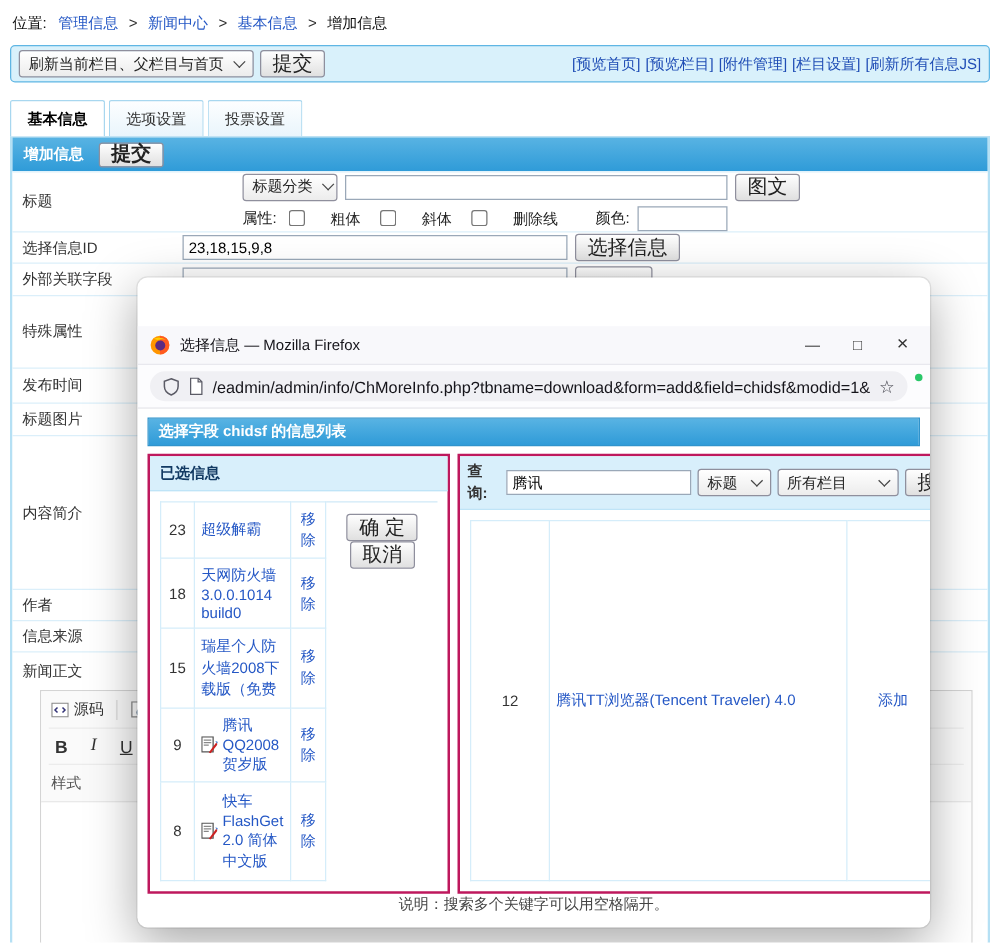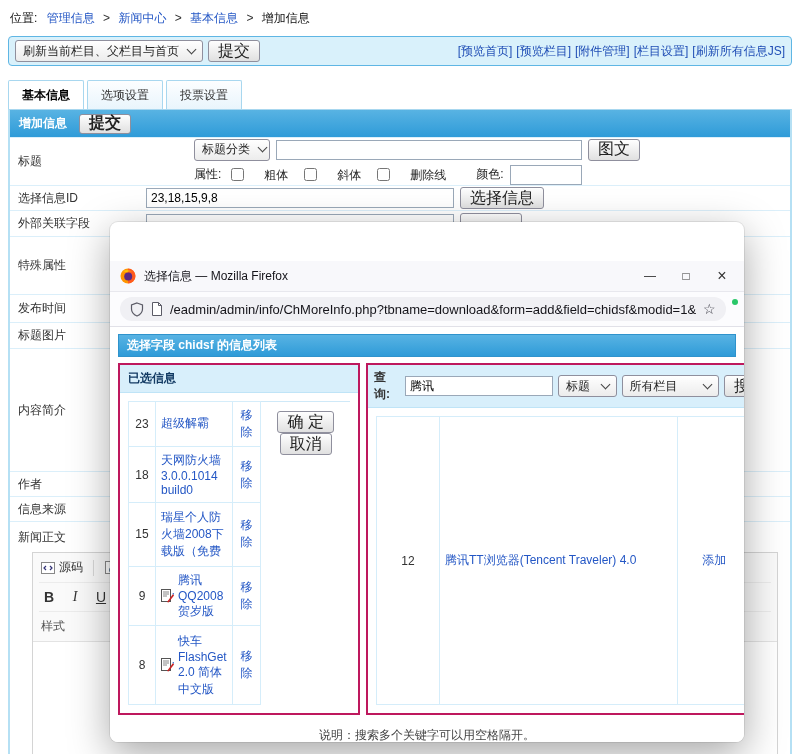--- a/index.html
+++ b/index.html
@@ -100,21 +100,21 @@
   .ititle{display:inline-flex;align-items:center;gap:4px;}
   .spacer{flex:1;}
   .pfoot{border-top:1px solid #cfe9f8;padding-top:9px;text-align:center;}
   .pfoot .gbtn{margin:0 9px;min-width:46px;}
   .qbar{background:#d8effb;border-bottom:1px solid #bfe4f7;padding:4px 6px;display:flex;align-items:center;gap:5px;}
   .qbar .qlabel{font-weight:bold;color:#333;}
   td.c-id2{width:52px;text-align:center;color:#333;}
   td.c-act2{width:62px;text-align:center;}
   .pagebox{display:inline-block;margin-top:6px;border:1px solid #9ed8f4;padding:1px 7px;
     font-weight:bold;color:#17457e;}
-  .note{text-align:center;color:#444;margin-top:12px;}
+  .note{text-align:center;color:#444;}
   
   .icon-svg{display:inline-block;vertical-align:middle;flex:0 0 auto;}
 </style>
 </head>
 <body>
 
 <div class="breadcrumb">
   <span>位置:</span>
   <a href="#" style="margin-left:6px;">管理信息</a>
   <span class="sep">&gt;</span>

